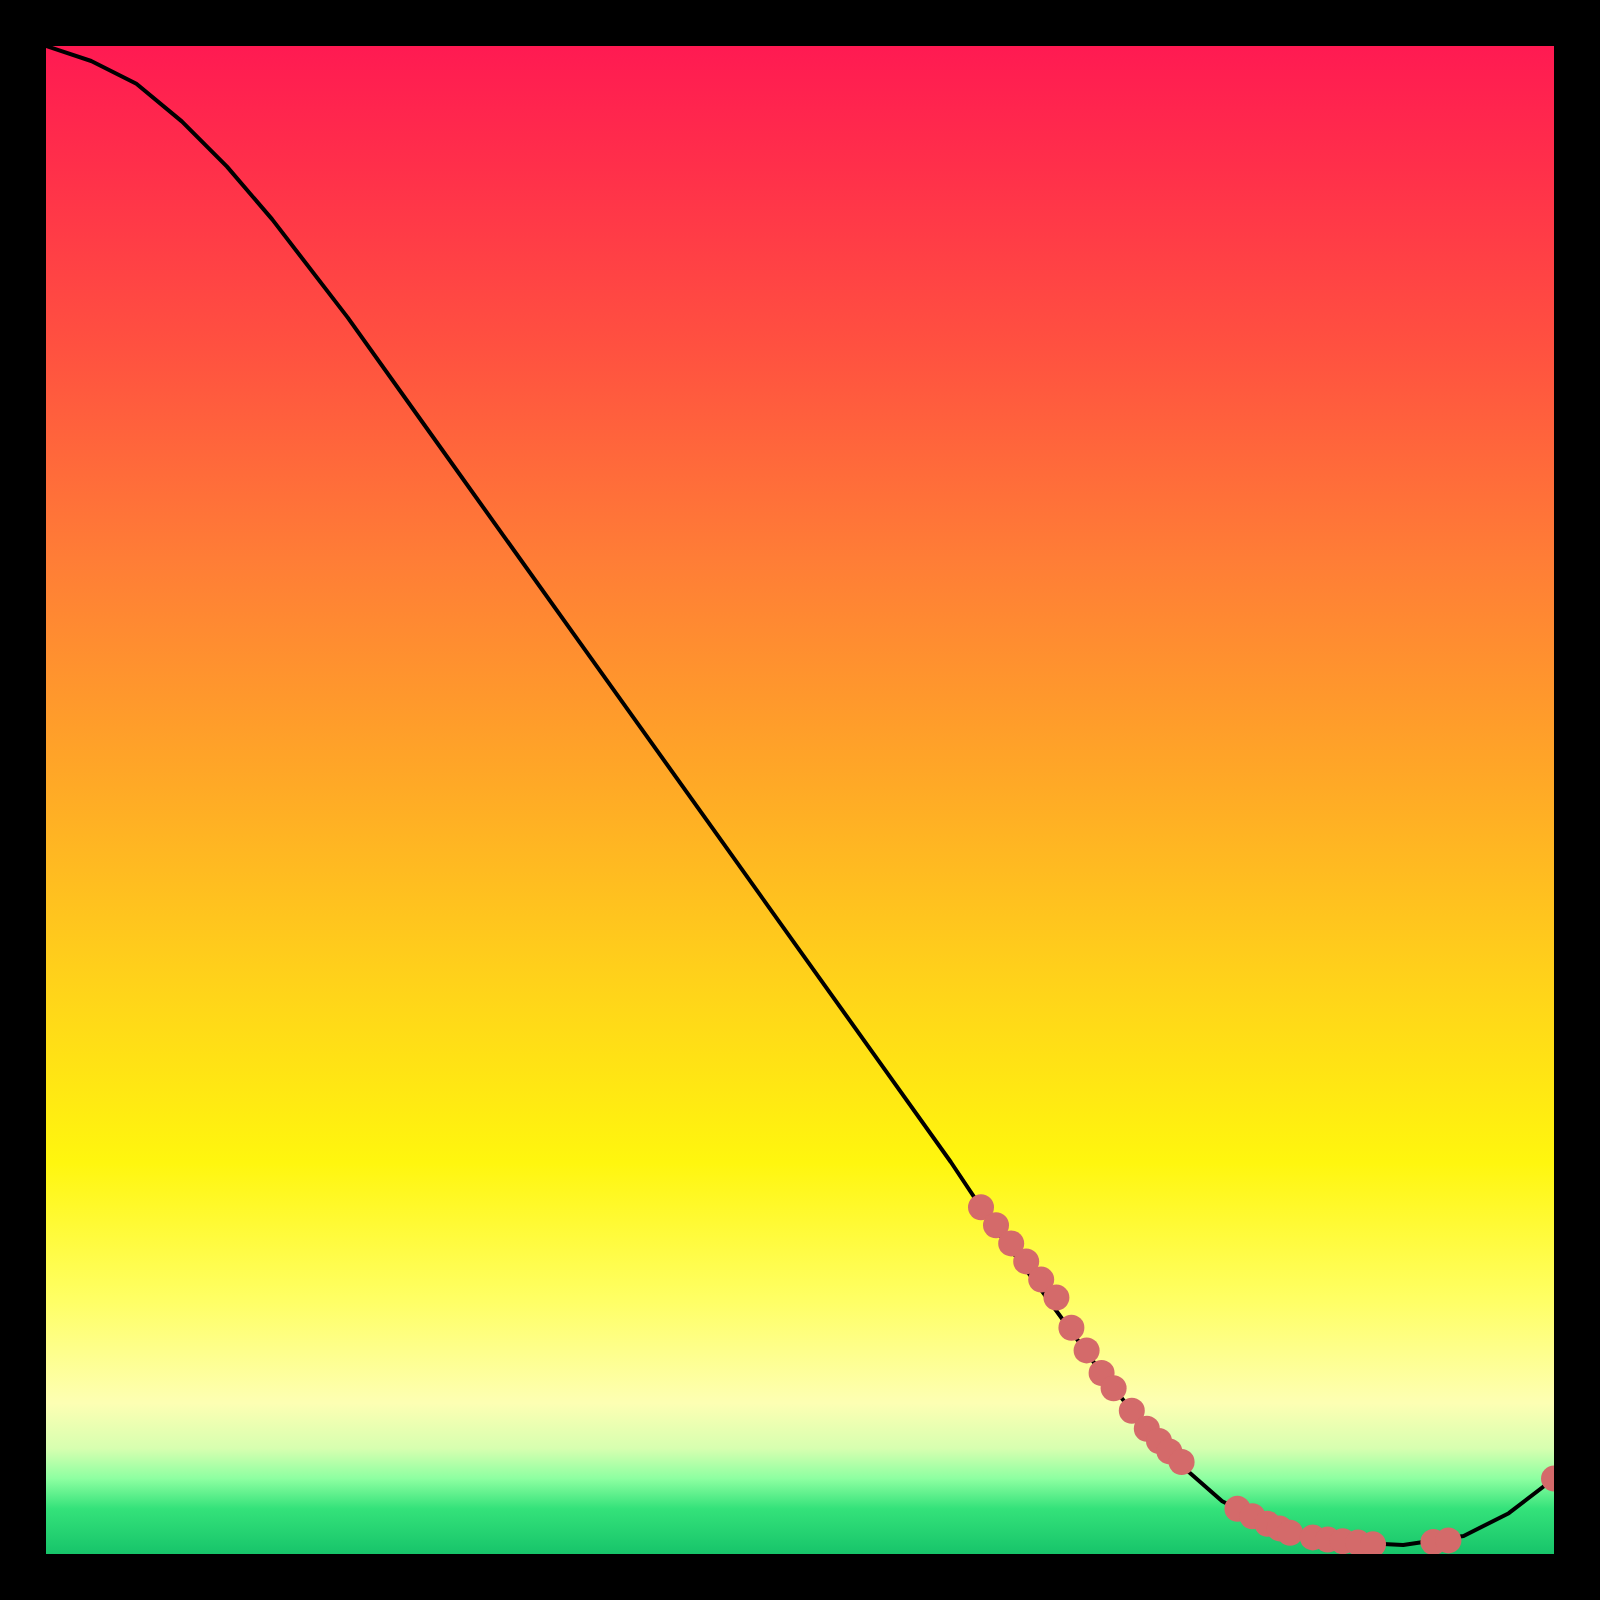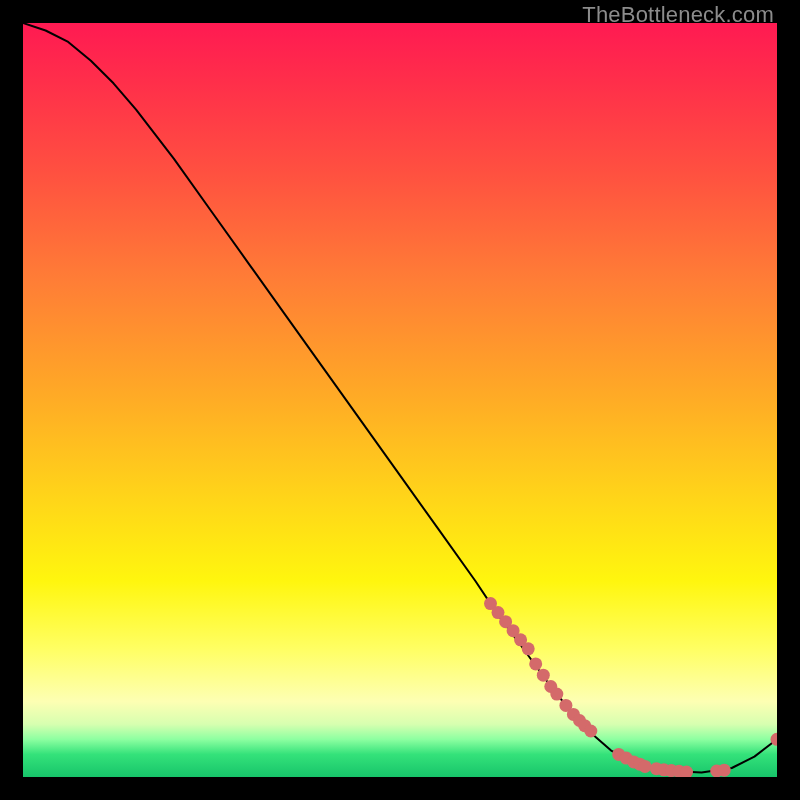--- a/index.html
+++ b/index.html
@@ -59,21 +59,20 @@
     font-size: 22px;
     font-weight: 500;
     letter-spacing: 0.2px;
     user-select: none;
   }
 </style>
 </head>
 <body>
 
 <div class="stage">
-  <div class="watermark">TheBottleneck.com</div>
   <div class="plot">
     <div class="gradient"></div>
     <svg class="curve" viewBox="0 0 754 754" preserveAspectRatio="none">
       <path id="curve-path" fill="none" stroke="#000000" stroke-width="2" stroke-linecap="round" stroke-linejoin="round" d="M0.0 0.0 L22.6 7.5 L45.2 18.9 L67.9 37.7 L90.5 60.3 L113.1 86.7 L150.8 135.7 L188.5 188.5 L226.2 241.3 L263.9 294.1 L301.6 346.8 L339.3 399.6 L377.0 452.4 L414.7 505.2 L452.4 558.0 L475.0 591.9 L497.6 622.0 L527.8 663.5 L558.0 701.2 L588.1 727.6 L618.3 742.7 L648.4 748.0 L678.6 749.5 L708.8 745.0 L731.4 733.6 L754.0 716.3"></path>
       <g id="markers">
           <circle cx="467.5" cy="580.6" r="6.5" fill="#d46a6a"></circle>
           <circle cx="475.0" cy="589.6" r="6.5" fill="#d46a6a"></circle>
           <circle cx="482.6" cy="598.7" r="6.5" fill="#d46a6a"></circle>
           <circle cx="490.1" cy="607.7" r="6.5" fill="#d46a6a"></circle>
           <circle cx="497.6" cy="616.8" r="6.5" fill="#d46a6a"></circle>

